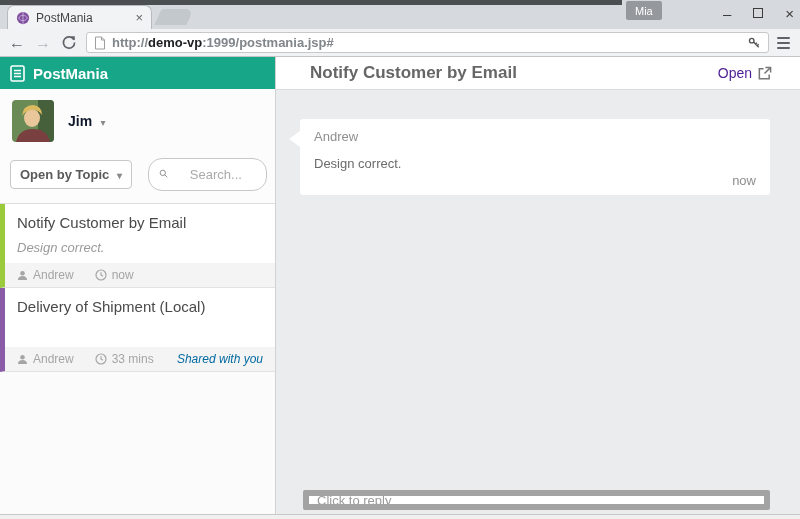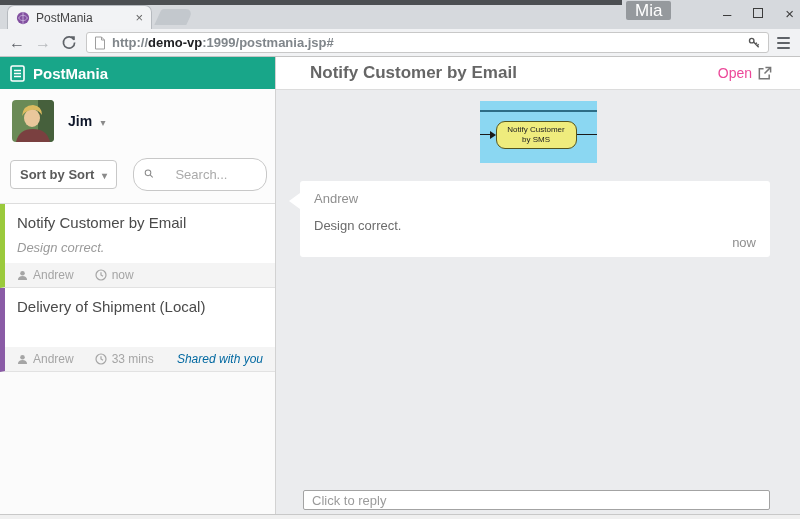--- a/index.html
+++ b/index.html
@@ -11,21 +11,21 @@
   .titlebar { position:relative; height:29px; background:#d6d9dd; }
   .top-strip { position:absolute; top:0; left:0; width:622px; height:5px; background:#4c4f52; }
   .tab { position:absolute; left:7px; bottom:0; width:145px; height:24px; background:#f2f3f5;
          border-radius:7px 7px 0 0; border:1px solid #b6babf; border-bottom:none;
          display:flex; align-items:center; padding:0 8px; gap:6px; }
   .tab-title { font-size:12px; color:#444; flex:1; white-space:nowrap; overflow:hidden; }
   .tab-close { font-size:13px; color:#666; cursor:default; line-height:1; }
   .newtab { position:absolute; left:158px; bottom:4px; width:32px; height:16px;
             background:#c3c8cd; border-radius:2px 8px 0 0; transform:skewX(-25deg); }
   .profile-chip { position:absolute; left:626px; top:1px; height:19px; padding:0 9px;
-            background:#95999d; color:#fff; font-size:17px; border-radius:2px;
+            background:#95999d; color:#fff; font-size:11px; border-radius:2px;
             display:flex; align-items:center; }
   .win-controls { position:absolute; right:6px; top:0; height:26px; display:flex; align-items:center; gap:22px; }
   .win-btn { color:#3c3c3c; font-size:15px; line-height:1; cursor:default; }
   .win-max { width:10px; height:10px; border:1px solid #3c3c3c; display:inline-block; }
 
   .toolbar { height:28px; background:#f1f2f4; border-bottom:1px solid #c4c4c4;
              display:flex; align-items:center; padding:0 8px; gap:8px; }
   .nav-btn { font-size:16px; color:#5f6368; line-height:1; width:18px; text-align:center; }
   .nav-btn.disabled { color:#b7babd; }
   .urlbox { flex:1; height:21px; background:#fff; border:1px solid #c8c8c8; border-radius:3px;
@@ -63,21 +63,21 @@
   .topic-preview { font-style:italic; font-size:13px; color:#9a9a9a; margin-top:9px; min-height:17px; }
   .topic-footer { display:flex; align-items:center; gap:5px; background:#f4f4f4;
                   padding:5px 12px; font-size:12px; color:#a5a5a5; }
   .tf-time-group { display:flex; align-items:center; gap:5px; margin-left:16px; }
   .tf-shared { margin-left:auto; font-style:italic; color:#0369a1; }
 
   .main { flex:1; display:flex; flex-direction:column; background:#ebecee; }
   .main-header { height:33px; background:#fff; border-bottom:1px solid #dcdcdc;
                  display:flex; align-items:center; padding:0 28px 0 34px; flex:0 0 auto; }
   .main-title { flex:1; font-size:17px; font-weight:bold; color:#666; }
-  .open-link { display:flex; align-items:center; gap:5px; font-size:14px; color:#ec4899; }
+  .open-link { display:flex; align-items:center; gap:5px; font-size:14px; color:#4c1d95; }
 
   .main-body { flex:1; display:flex; flex-direction:column; align-items:center;
                padding:11px 0 9px; overflow:hidden; }
 
   .diagram { width:117px; height:62px; background:#8bd7f2; position:relative; flex:0 0 auto; }
   .dg-topline { position:absolute; top:9px; left:0; right:0; height:2px; background:#2d6d86; }
   .dg-node { position:absolute; left:16px; top:20px; width:81px; height:28px;
              background:#efec7d; border:1px solid #55551e; border-radius:9px;
              display:flex; align-items:center; justify-content:center; text-align:center;
              font-size:8px; line-height:1.3; color:#222; padding:1px 6px; }
@@ -89,21 +89,21 @@
   .card { align-self:stretch; margin:18px 30px 0 24px; background:#fff; border-radius:3px;
           padding:10px 14px 7px; position:relative; font-size:13px; color:#8f8f8f; }
   .card::before { content:""; position:absolute; left:-11px; top:12px; width:0; height:0;
           border-top:8px solid transparent; border-bottom:8px solid transparent;
           border-right:11px solid #fff; }
   .card-author { margin-bottom:12px; }
   .card-body { color:#6b6b6b; margin-bottom:2px; }
   .card-time { text-align:right; color:#8f8f8f; }
 
   .reply { margin-top:auto; align-self:stretch; margin-left:27px; margin-right:30px;
-           height:20px; background:#fff; border:1px solid #a3a3a3; border-radius:2px;
+           height:20px; background:#fff; border:6px solid #a3a3a3; border-radius:2px;
            font-size:13px; color:#555; padding:2px 8px; outline:none; font-family:inherit; }
   .reply::placeholder { color:#9b9b9b; }
 
   .bottom-strip { position:absolute; left:0; right:0; bottom:0; height:5px;
            background:#f0f0f0; border-top:1px solid #c8c8c8; z-index:9; }
   svg { display:block; }
 </style>
 </head>
 <body>
 
@@ -176,21 +176,21 @@
             <path d="M10 16 Q11 5 21 5 Q30 6 30 15 Q26 9 19 10 Q13 11 10 16Z" fill="#dcbb60"></path>
           </svg>
         </div>
         <div>
           <span class="user-name">Jim</span>
           <span class="caret">▾</span>
         </div>
       </div>
 
       <div class="controls-row">
-        <button class="sort-btn"><span>Sort by Sort</span> <span class="caret">▾</span></button>
+        <button class="sort-btn"><span>Open by Topic</span> <span class="caret">▾</span></button>
         <div class="searchbox">
           <svg width="13" height="13" viewBox="0 0 14 14">
             <circle cx="6" cy="6" r="4.2" fill="none" stroke="#8a8a8a" stroke-width="1.5"></circle>
             <path d="M9.2 9.2L13 13" stroke="#8a8a8a" stroke-width="1.5"></path>
           </svg>
           <input type="text" placeholder="Search..." style="">
         </div>
       </div>
 
       <div class="topics">
@@ -249,27 +249,20 @@
           <span>Open</span>
           <svg width="15" height="15" viewBox="0 0 16 16">
             <path d="M7 3H2.5v10.5H13V9" fill="none" stroke="#777" stroke-width="1.6"></path>
             <path d="M9 1.5h5.5V7" fill="none" stroke="#777" stroke-width="1.6"></path>
             <path d="M14 2L8 8" stroke="#777" stroke-width="1.6"></path>
           </svg>
         </a>
       </div>
 
       <div class="main-body">
-        <div class="diagram">
-          <div class="dg-topline"></div>
-          <div class="dg-line-in"></div>
-          <div class="dg-arrowhead"></div>
-          <div class="dg-node">Notify Customer by SMS</div>
-          <div class="dg-line-out"></div>
-        </div>
 
         <div class="card">
           <div class="card-author">Andrew</div>
           <div class="card-body">Design correct.</div>
           <div class="card-time">now</div>
         </div>
 
         <input class="reply" type="text" placeholder="Click to reply" style="">
       </div>
     </section>

